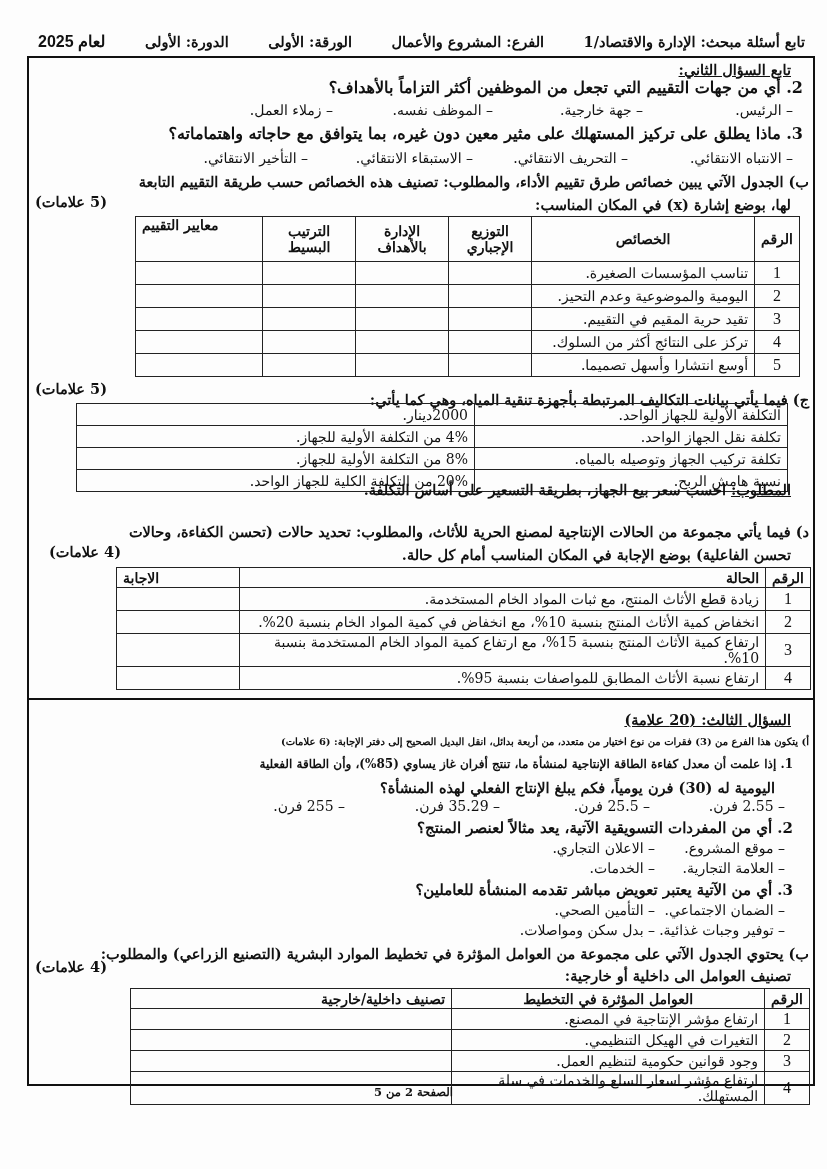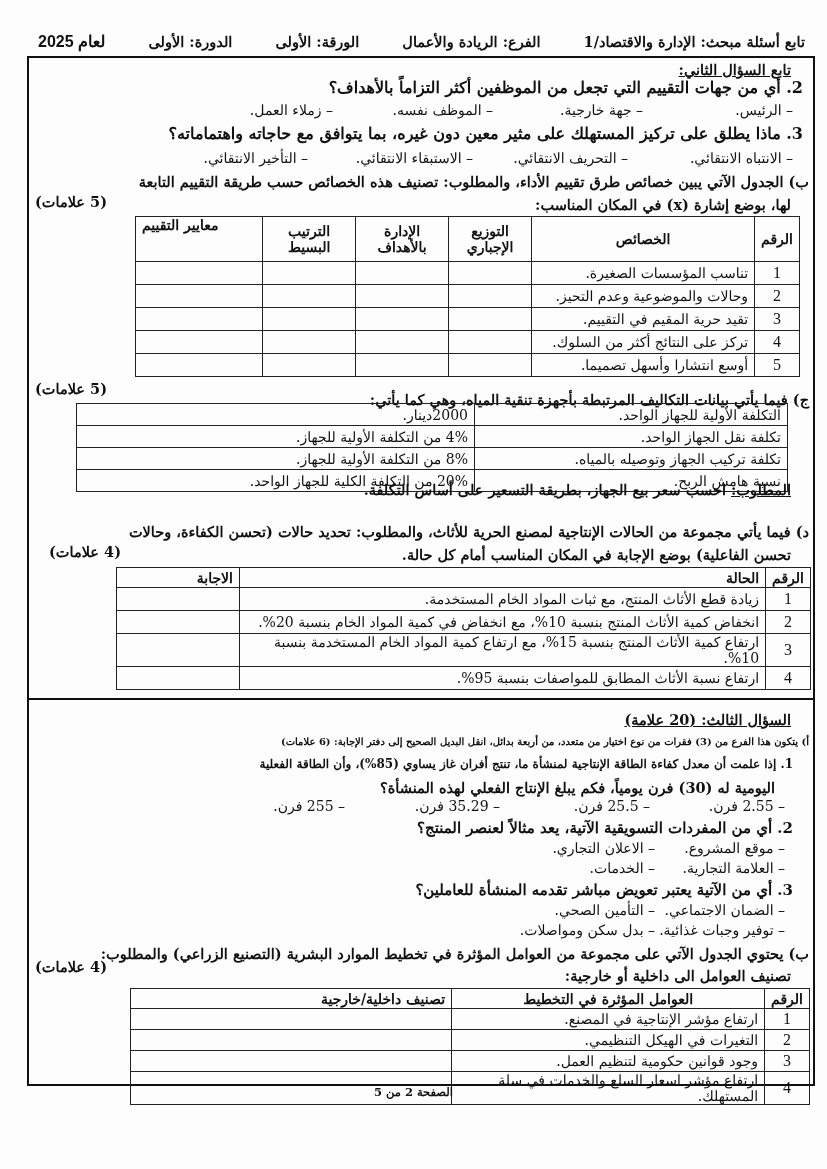--- a/index.html
+++ b/index.html
@@ -25,21 +25,21 @@
   .num { text-align:center; font-family:"Liberation Serif",serif; font-size:16px; }
   .footer { position:absolute; top:1085px; left:0; right:0; text-align:center; font-weight:bold; font-size:11.5px; }
 </style>
 </head>
 <body>
 
 <div class="page">
 
   <div class="header">
     <span>تابع أسئلة مبحث: الإدارة والاقتصاد/1</span>
-    <span>الفرع: الريادة والأعمال</span>
+    <span>الفرع: المشروع والأعمال</span>
     <span>الورقة: الأولى</span>
     <span>الدورة: الأولى</span>
     <span class="yr">لعام 2025</span>
   </div>
 
   <div class="box box1">
     <div class="ln b u" style="top:2px;right:22px;">تابع السؤال الثاني:</div>
     <div class="ln b" style="top:20px;font-size:16px;">2. أي من جهات التقييم التي تجعل من الموظفين أكثر التزاماً بالأهداف؟</div>
     <div class="opts" style="top:44px;">
       <span style="width:150px">– الرئيس.</span>
@@ -71,21 +71,21 @@
       <tr style="height:23px;">
         <td class="num">1</td>
         <td>تناسب المؤسسات الصغيرة.</td>
         <td></td>
             <td></td>
             <td></td>
             <td></td>
       </tr>
       <tr style="height:23px;">
         <td class="num">2</td>
-        <td>وحالات والموضوعية وعدم التحيز.</td>
+        <td>اليومية والموضوعية وعدم التحيز.</td>
         <td></td>
             <td></td>
             <td></td>
             <td></td>
       </tr>
       <tr style="height:23px;">
         <td class="num">3</td>
         <td>تقيد حرية المقيم في التقييم.</td>
         <td></td>
             <td></td>
@@ -140,21 +140,21 @@
     </div>
     <div class="ln b" style="top:464px;right:4px;">د) فيما يأتي مجموعة من الحالات الإنتاجية لمصنع الحرية للأثاث، والمطلوب: تحديد حالات (تحسن الكفاءة، وحالات</div>
     <div class="ln b" style="top:487px;right:22px;">تحسن الفاعلية) بوضع الإجابة في المكان المناسب أمام كل حالة.</div>
     <div class="marks" style="top:485px;left:20px;">(4 علامات)</div>
 
     <table style="top:509px;right:2px;width:695px;">
       <tbody>
           <tr style="height:20px;">
         <th style="width:26px;">الرقم</th>
         <th style="text-align:right;">الحالة</th>
-        <th style="width:110px;text-align:right;">الاجابة</th>
+        <th style="width:110px;text-align:left;">الاجابة</th>
       </tr>
       <tr style="height:23px;">
         <td class="num">1</td>
         <td>زيادة قطع الأثاث المنتج، مع ثبات المواد الخام المستخدمة.</td>
         <td></td>
       </tr>
       <tr style="height:23px;">
         <td class="num">2</td>
         <td>انخفاض كمية الأثاث المنتج بنسبة 10%، مع انخفاض في كمية المواد الخام بنسبة 20%.</td>
         <td></td>

